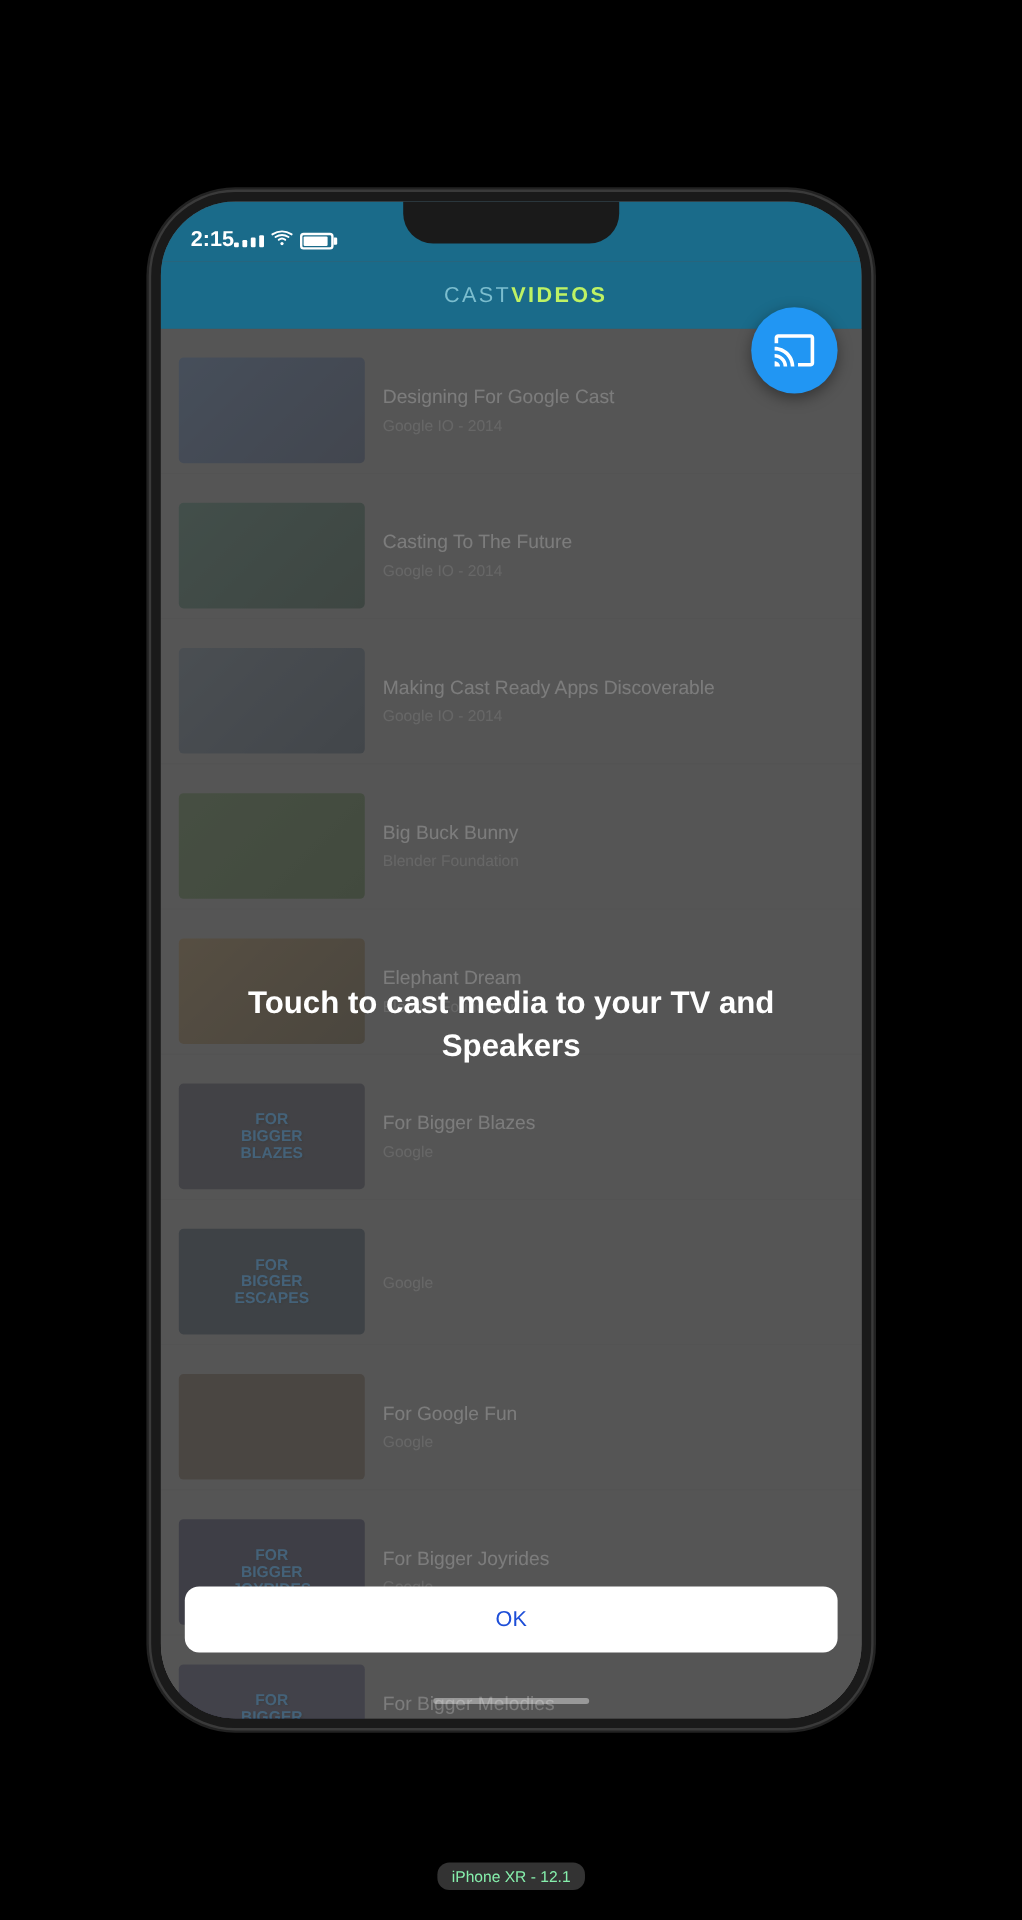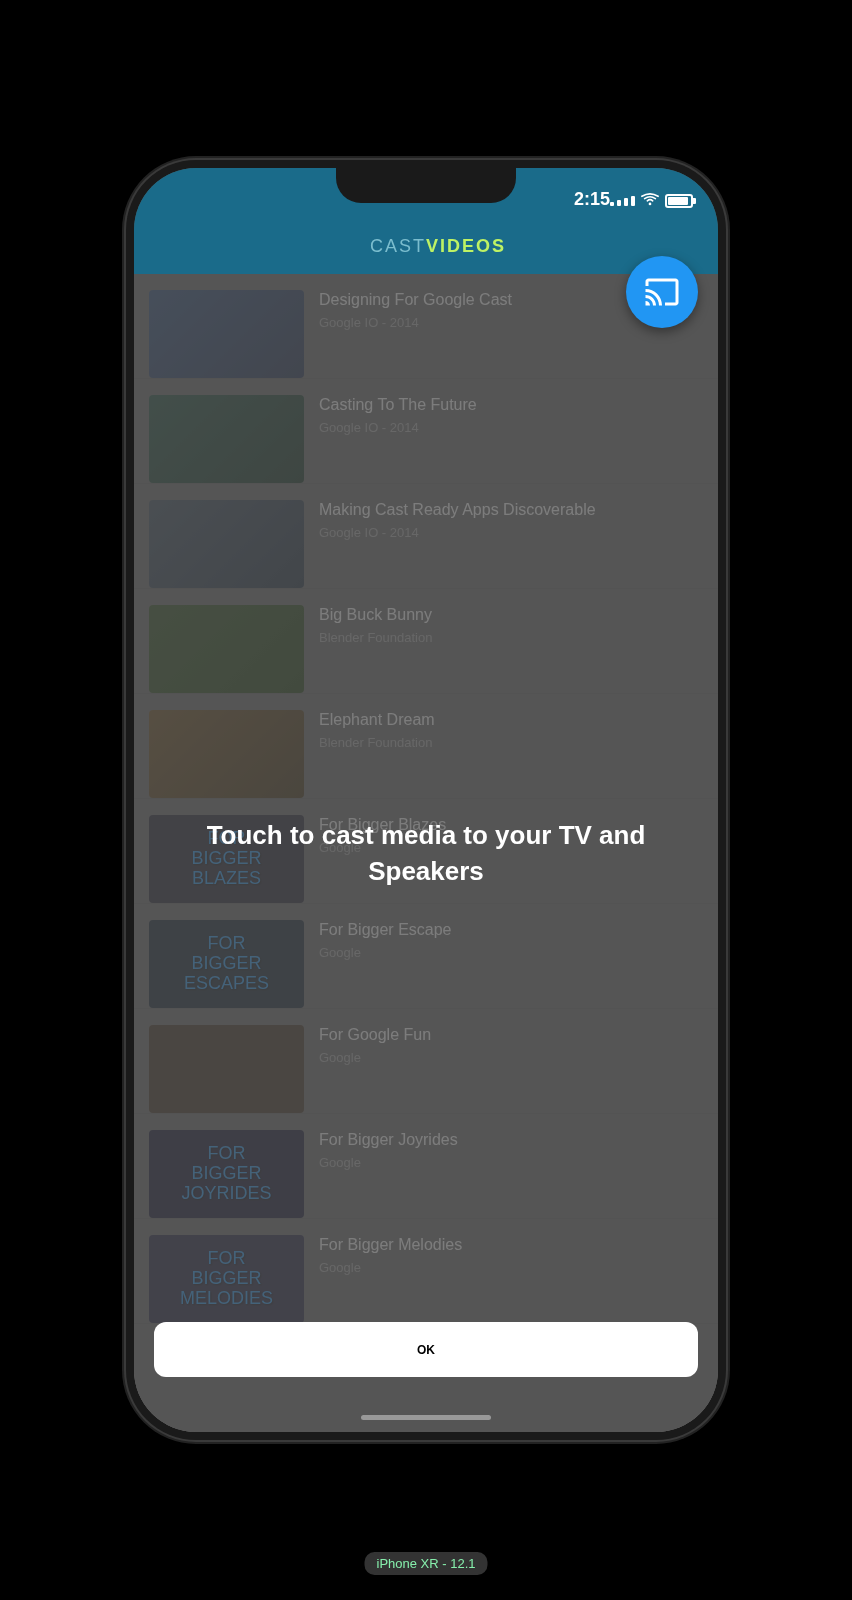--- a/index.html
+++ b/index.html
@@ -88,21 +88,21 @@
     .status-bar {
       position: absolute;
       top: 0;
       left: 0;
       right: 0;
       height: 50px;
       background: #1a6b8a;
       display: flex;
       align-items: flex-end;
       padding: 0 25px 8px;
-      justify-content: flex-end;
+      justify-content: flex-start;
       z-index: 50;
     }
 
     .status-time {
       color: white;
       font-size: 18px;
       font-weight: 600;
     }
 
     .status-icons {
@@ -221,23 +221,25 @@
     .video-list {
       position: absolute;
       top: 0;
       left: 0;
       right: 0;
       bottom: 0;
     }
 
     .video-item {
       display: flex;
-      padding: 16px 15px;
+      align-items: center;
+      padding: 0 15px;
       border-bottom: 1px solid rgba(0,0,0,0.1);
       height: 105px;
+      margin-top: 16px;
     }
 
     .video-thumbnail {
       width: 155px;
       height: 88px;
       border-radius: 4px;
       flex-shrink: 0;
       overflow: hidden;
       background: #333;
       display: flex;
@@ -302,22 +304,22 @@
     .thumb-joyrides {
       background: #0a0a2a;
     }
 
     .thumb-melodies {
       background: #1a1a3a;
     }
 
     .thumb-label {
       color: #2196f3;
-      font-size: 18px;
-      font-weight: 400;
+      font-size: 13px;
+      font-weight: 700;
       text-align: center;
       line-height: 1.1;
       text-transform: uppercase;
       padding: 5px;
       text-shadow: 1px 1px 2px rgba(0,0,0,0.8);
     }
 
     
     .tooltip-overlay {
       position: absolute;
@@ -356,23 +358,23 @@
       height: 55px;
       background: white;
       border-radius: 12px;
       display: flex;
       align-items: center;
       justify-content: center;
       cursor: pointer;
     }
 
     .ok-label {
-      color: #000000;
-      font-size: 12px;
-      font-weight: 700;
+      color: #1d4ed8;
+      font-size: 18px;
+      font-weight: 400;
     }
 
     
     .home-indicator {
       position: absolute;
       bottom: 12px;
       left: 50%;
       transform: translateX(-50%);
       width: 130px;
       height: 5px;
@@ -499,21 +501,20 @@
       <div class="video-subtitle">Google</div>
     </div>
   </div>
             <div class="video-item">
     <div class="video-thumbnail thumb-escape" style="background:#0a1a2a;">
       <div class="thumb-label" style="white-space:pre-line;">FOR
 BIGGER
 ESCAPES</div>
     </div>
     <div class="video-info">
-      <div class="video-title">For Bigger Escape</div>
       <div class="video-subtitle">Google</div>
     </div>
   </div>
             <div class="video-item">
     <div class="video-thumbnail thumb-fun" style="background:#3a2a1a;">
       
     </div>
     <div class="video-info">
       <div class="video-title">For Google Fun</div>
       <div class="video-subtitle">Google</div>

